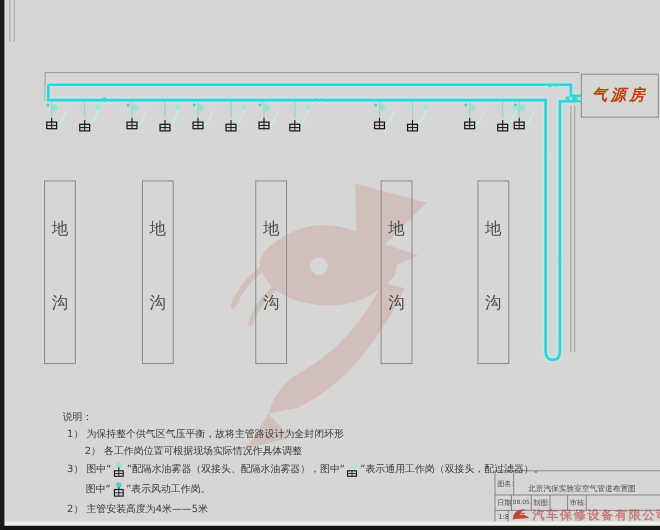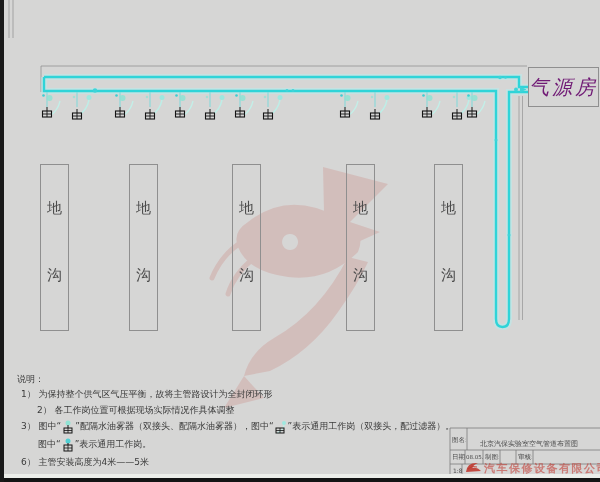--- a/index.html
+++ b/index.html
@@ -12,23 +12,23 @@
   #edge-bottom-light{left:0;top:474px;width:600px;height:4px;background:#eceeea;}
   
   .trench{border:1px solid #8f8f8f;width:27px;height:165px;top:164px;
           display:flex;flex-direction:column;align-items:center;color:#4c4c4c;}
   .trench span{font-size:15px;line-height:15px;}
   .trench .c1{margin-top:36px;}
   .trench .c2{margin-top:52px;}
   
   #air-room{left:528px;top:67px;width:69px;height:38px;border:1px solid #8f8f8f;
             display:flex;align-items:center;justify-content:center;}
-  #air-room span{font-size:20px;color:#701a75;font-style:oblique;letter-spacing:3px;white-space:nowrap;}
-  
-  .note{color:#3a3a3a;font-size:9px;white-space:nowrap;letter-spacing:0px;}
+  #air-room span{font-size:14px;color:#c2410c;font-style:oblique;letter-spacing:3px;white-space:nowrap;font-weight:bold;}
+  
+  .note{color:#3a3a3a;font-size:9px;white-space:nowrap;letter-spacing:0px;margin-left:40px;}
   .note .inline-icon{display:inline-block;vertical-align:-7px;margin:0 1px;}
   
   .tb-cell{color:#4a4a4a;font-size:6.5px;white-space:nowrap;overflow:hidden;}
   #company-text{color:rgba(193,48,38,0.55);font-size:11px;font-weight:bold;letter-spacing:1.5px;white-space:nowrap;}
 </style>
 </head>
 <body>
 
 <div id="page">
 
@@ -174,23 +174,23 @@
           <rect x="1" y="8" width="8" height="5" fill="none" stroke="#141414" stroke-width="1"></rect>
           <path d="M5,8 V13 M1,10.5 H9" stroke="#141414" stroke-width="0.8"></path>
         </svg></span><span>”表示通用工作岗（双接头，配过滤器）。</span>
   </div>
   <div class="abs note" style="left:38px;top:438px">
     <span>图中“</span><span class="inline-icon"><svg width="12" height="16">
           <circle cx="6" cy="3" r="2.5" fill="#4fd0d4"></circle>
           <path d="M6,5 V7" stroke="#141414" stroke-width="1"></path>
           <rect x="2" y="7" width="8" height="6" fill="none" stroke="#141414" stroke-width="1"></rect>
           <path d="M6,7 V13 M2,10 H10" stroke="#141414" stroke-width="0.8"></path>
-        </svg></span><span>”表示通用工作岗。</span>
-  </div>
-  <div class="abs note" style="left:21px;top:456px">6） 主管安装高度为4米——5米</div>
+        </svg></span><span>”表示风动工作岗。</span>
+  </div>
+  <div class="abs note" style="left:21px;top:456px">2） 主管安装高度为4米——5米</div>
 
   <div class="abs tb-cell" style="left:452px;top:436px;width:14px">图名:</div>
   <div class="abs tb-cell" style="left:480px;top:439px;width:118px;font-size:7px">北京汽保实验室空气管道布置图</div>
   <div class="abs tb-cell" style="left:452px;top:453px;width:13px">日期:</div>
   <div class="abs tb-cell" style="left:466px;top:454px;width:17px;font-size:5.5px">08.05.22</div>
   <div class="abs tb-cell" style="left:485px;top:453px;width:14px">制图:</div>
   <div class="abs tb-cell" style="left:518px;top:453px;width:14px">审核:</div>
   <div class="abs tb-cell" style="left:453px;top:467px;width:9px;font-size:6px">1:8</div>
 
   <svg class="abs" width="18" height="15" style="left:464px;top:459px">

